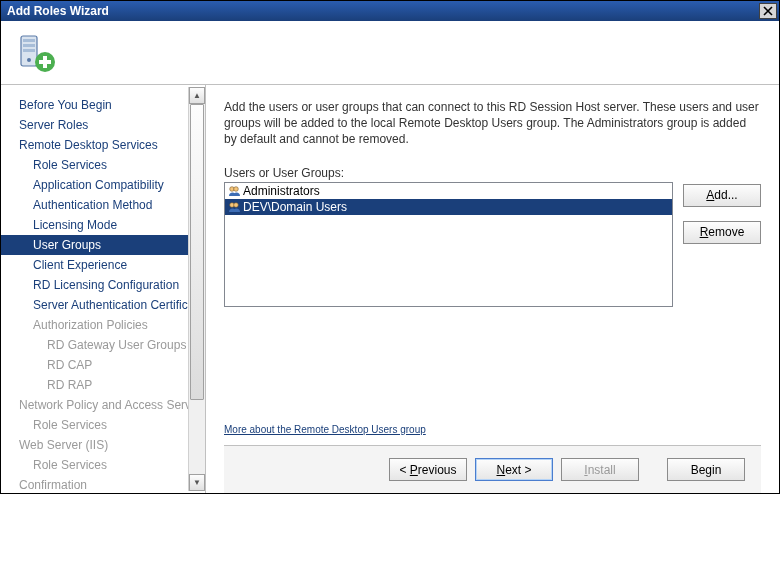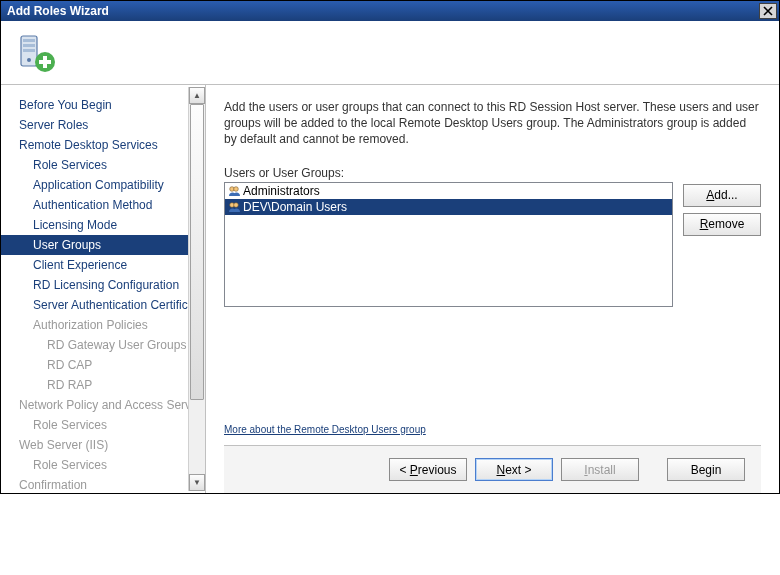--- a/index.html
+++ b/index.html
@@ -154,21 +154,21 @@
     background: #1a3f7a;
     color: #fff;
   }
   .group-item .picon {
     width: 14px; height: 14px;
     display: inline-flex;
   }
   .side-buttons {
     width: 78px;
     display: flex; flex-direction: column;
-    gap: 6px;
+    gap: 14px;
     padding-top: 18px;
   }
   .btn {
     height: 23px;
     background: linear-gradient(#fdfdfd, #e6e6e6);
     border: 1px solid #8b8b8b;
     font-size: 12px;
     color: #000;
     display: flex; align-items: center; justify-content: center;
     padding: 0 6px;

